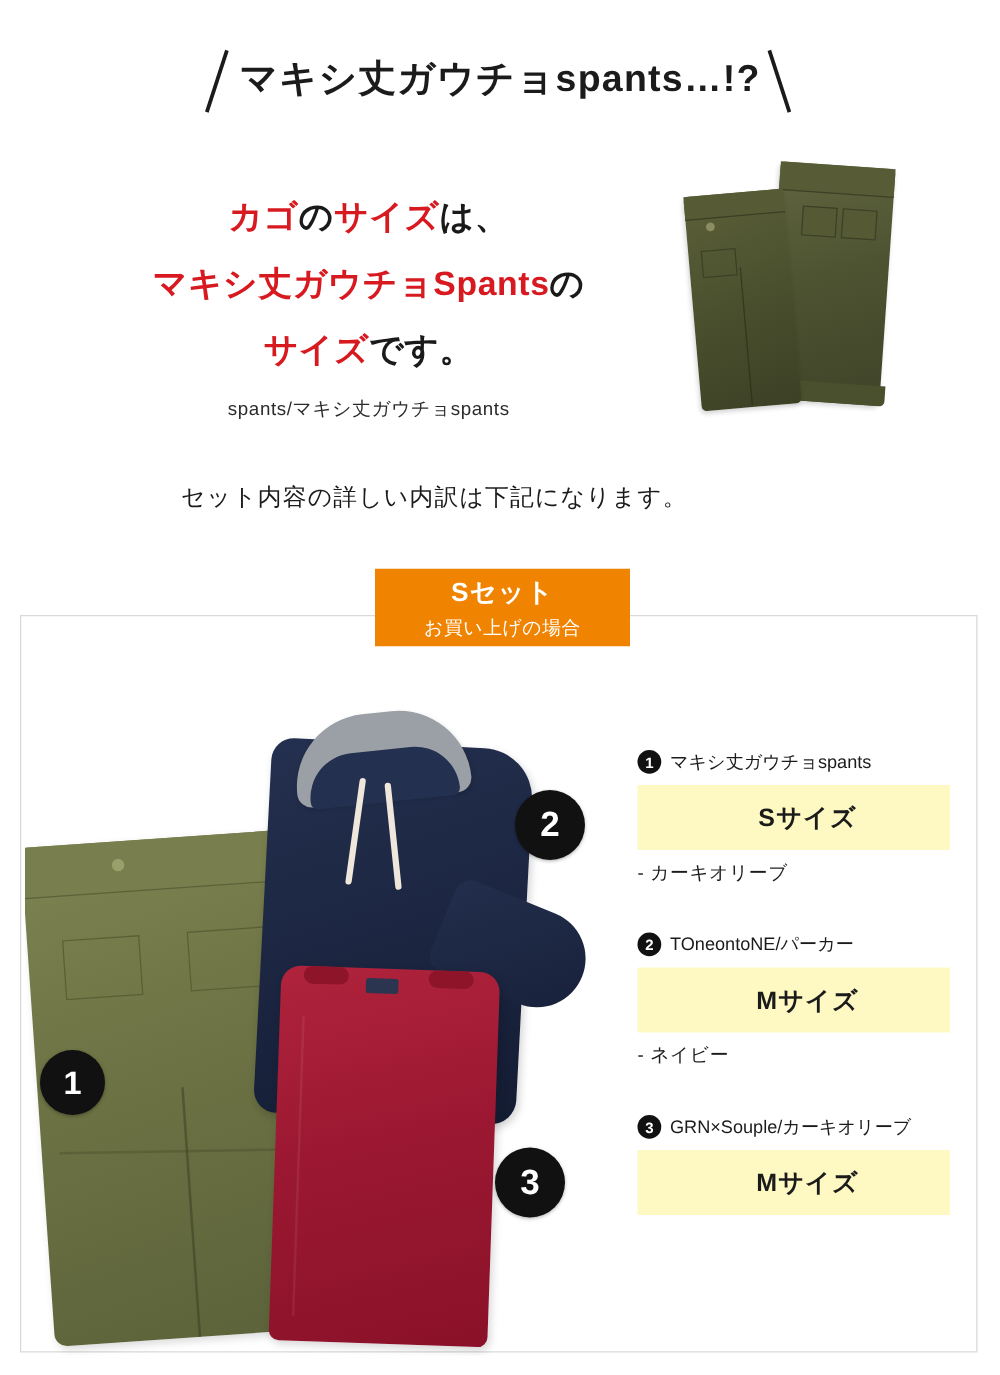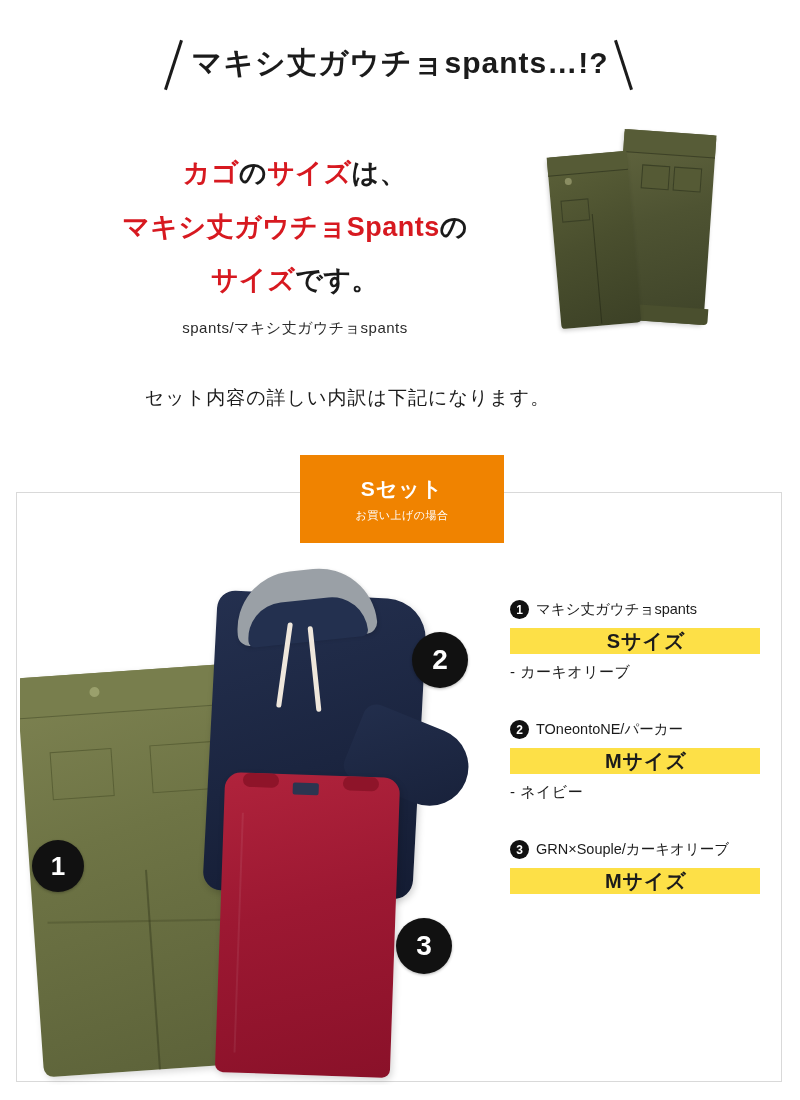--- a/index.html
+++ b/index.html
@@ -173,37 +173,37 @@
     height: 20px;
     border: 1px solid #3b4026;
   }
 
   
   .tab {
     position: absolute;
     top: 455px;
     left: 300px;
     width: 204px;
-    height: 88px;
+    height: 62px;
     background: #f08300;
     color: #ffffff;
     display: flex;
     flex-direction: column;
     align-items: center;
     justify-content: center;
     z-index: 5;
   }
   .tab-main {
     font-size: 21px;
     font-weight: bold;
     letter-spacing: 1px;
   }
   .tab-sub {
     margin-top: 5px;
-    font-size: 11px;
+    font-size: 15px;
     letter-spacing: 0.5px;
   }
 
   
   .panel {
     position: absolute;
     top: 492px;
     left: 16px;
     width: 766px;
     height: 590px;
@@ -399,22 +399,22 @@
     flex: 0 0 auto;
     font-weight: bold;
   }
   .item-name {
     font-size: 14.5px;
     letter-spacing: 0;
     color: #1b1b1b;
   }
   .size-bar {
     margin-top: 9px;
-    background: #fde047;
-    height: 26px;
+    background: #fef9c3;
+    height: 52px;
     display: flex;
     align-items: center;
     justify-content: center;
     font-size: 20px;
     font-weight: bold;
     letter-spacing: 1px;
     color: #1b1b1b;
     padding-left: 22px;
   }
   .color {

